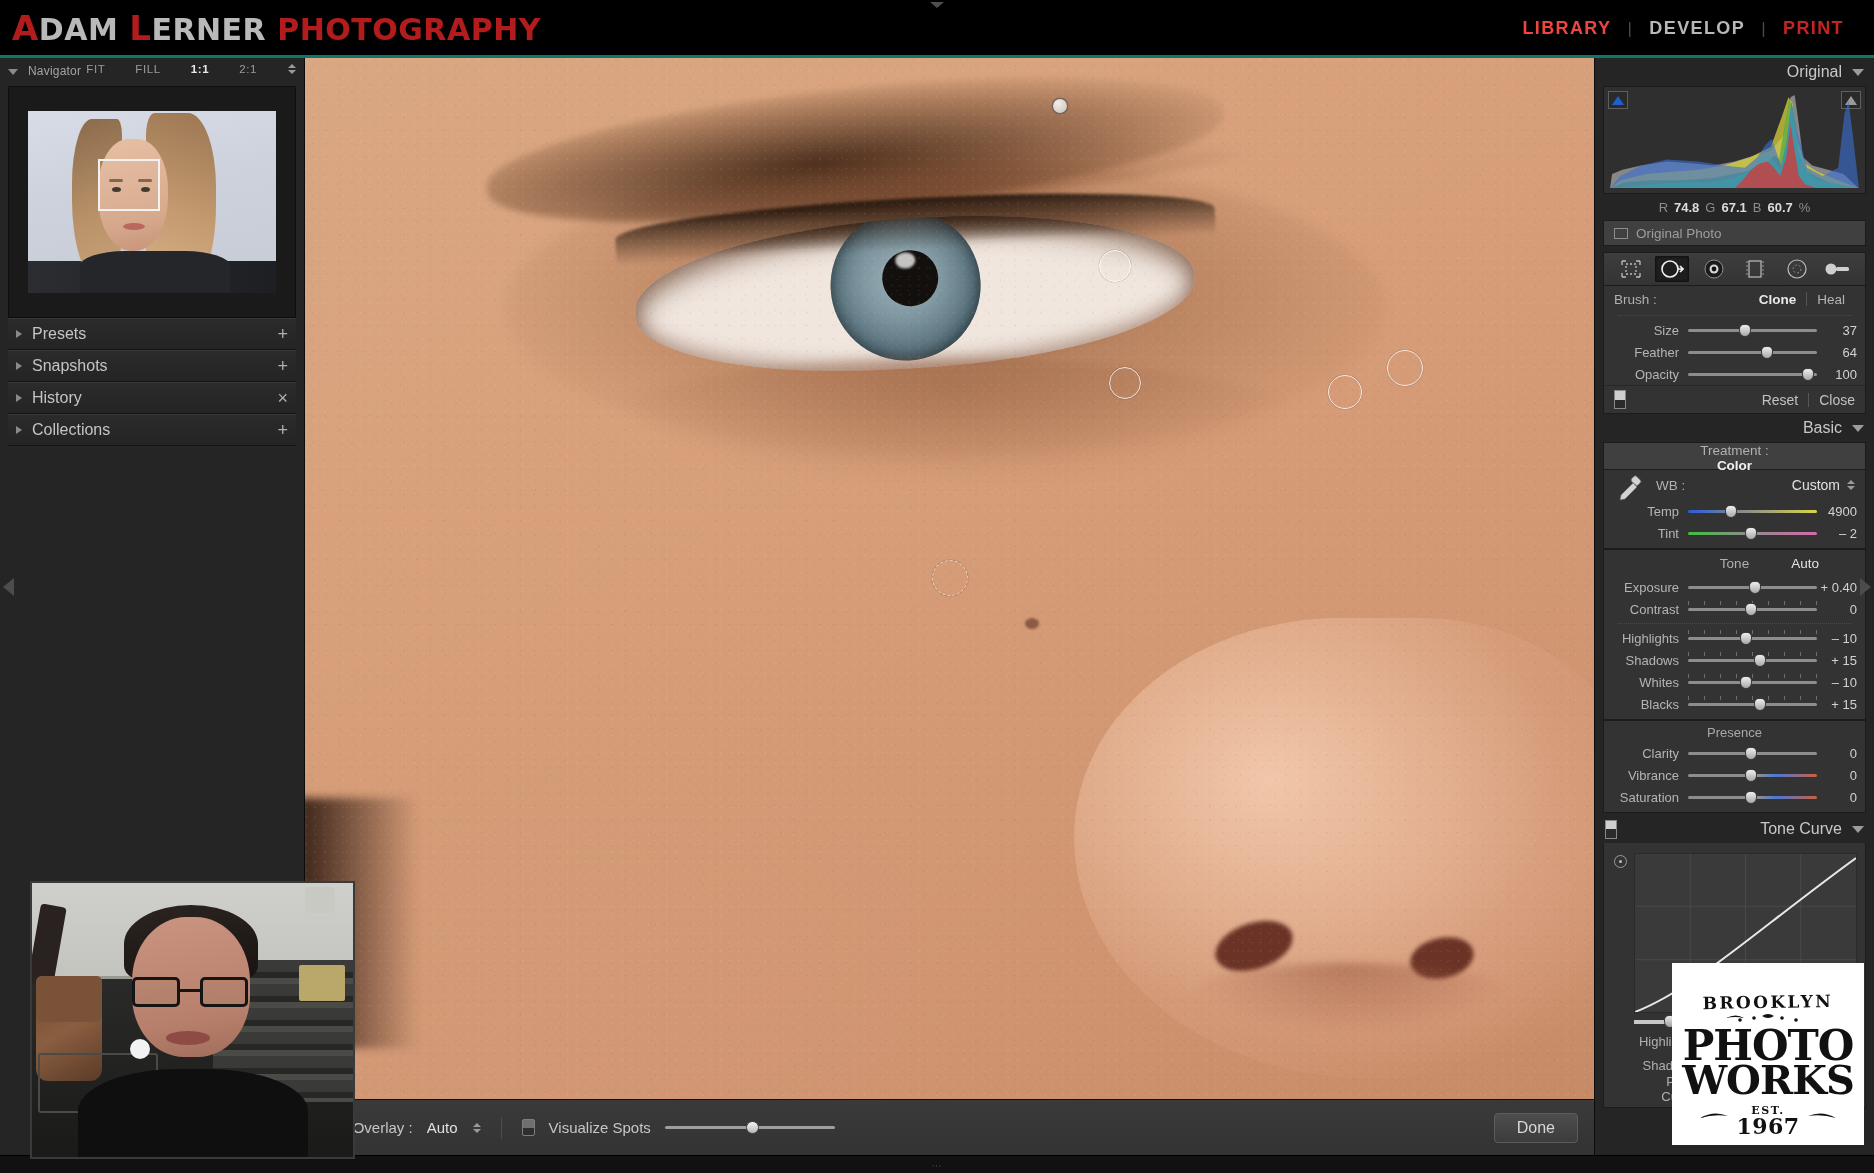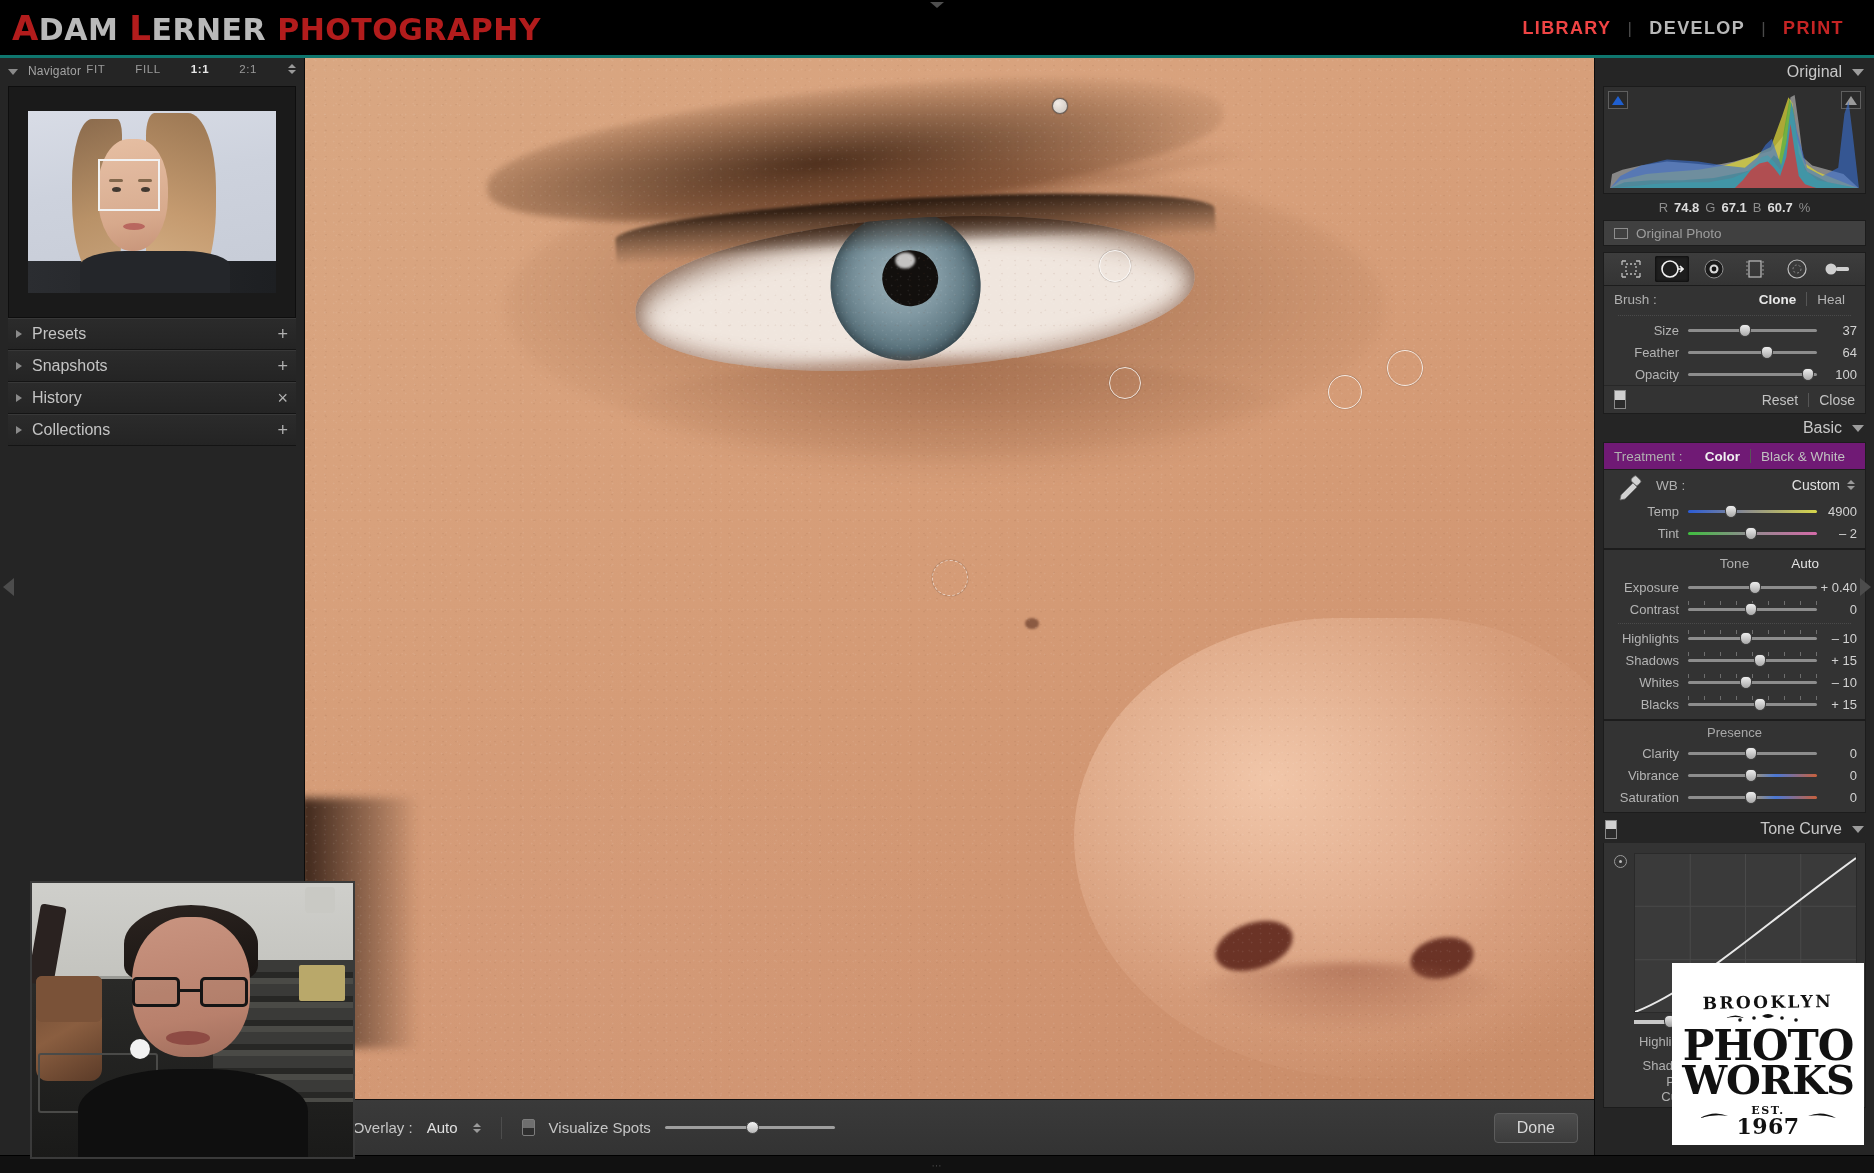--- a/index.html
+++ b/index.html
@@ -358,22 +358,22 @@
     border-top: 1px solid #272727; gap: 10px; font-size: 14px; color: #c2c2c2;
   }
   .btn-row .spacer { flex: 1; }
   .btn-row .lk { cursor: pointer; }
   .switch-icon {
     width: 12px; height: 19px; border: 1px solid #8a8a8a;
     background: linear-gradient(180deg,#d0d0d0 50%, #2b2b2b 50%);
   }
 
   .treat-row {
-    margin: 0 8px; height: 28px; background: #701a75; border: 1px solid #1c1c1c;
-    display: flex; align-items: center; padding: 0 10px; font-size: 13.5px; color: #b0b0b0;
+    margin: 0 8px; height: 28px; background: #404040; border: 1px solid #1c1c1c;
+    display: flex; align-items: center; padding: 0 10px; font-size: 13.5px; color: #b0b0b0; flex-direction: column;
   }
   .treat-row .spacer { flex: 1; }
   .treat-opt { padding: 0 10px; cursor: pointer; color: #c0c0c0; }
   .treat-opt.active { color: #f0f0f0; font-weight: 700; }
 
   .wb-block { margin: 0 8px; background: #333; border: 1px solid #1c1c1c; border-top:none; padding-bottom: 4px; position: relative; }
   .wb-row { display: flex; align-items: center; height: 30px; padding: 0 10px 0 52px;
     font-size: 13.5px; color: #b0b0b0; }
   .wb-row .spacer { flex: 1; }
   .wb-value { color: #e0e0e0; font-size: 14px; }

